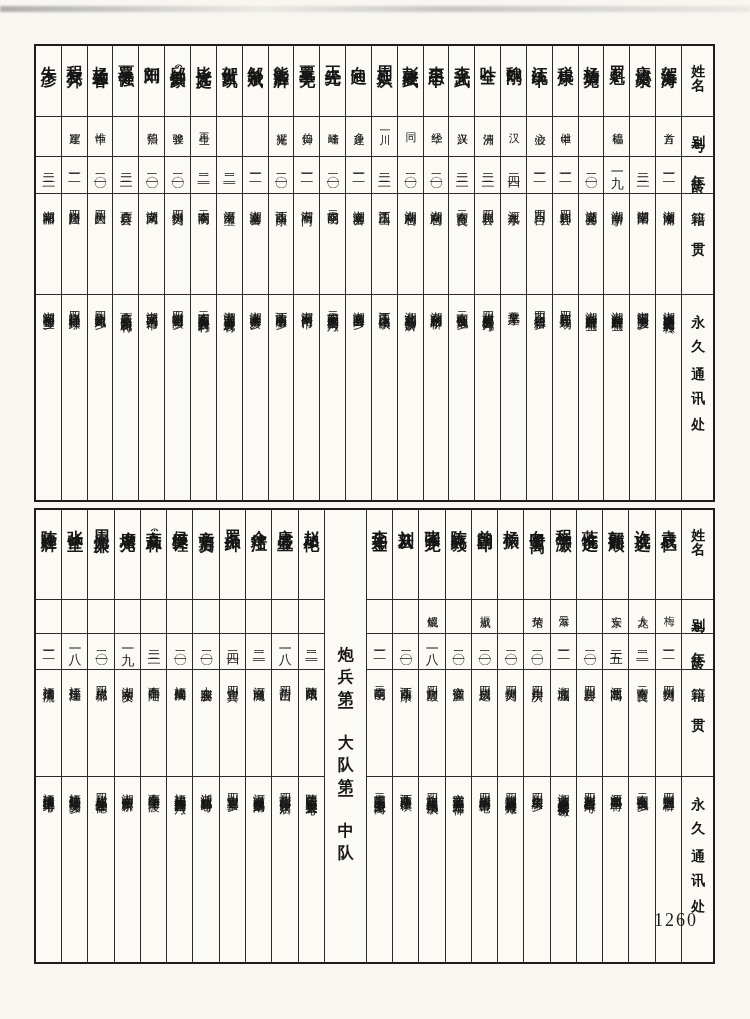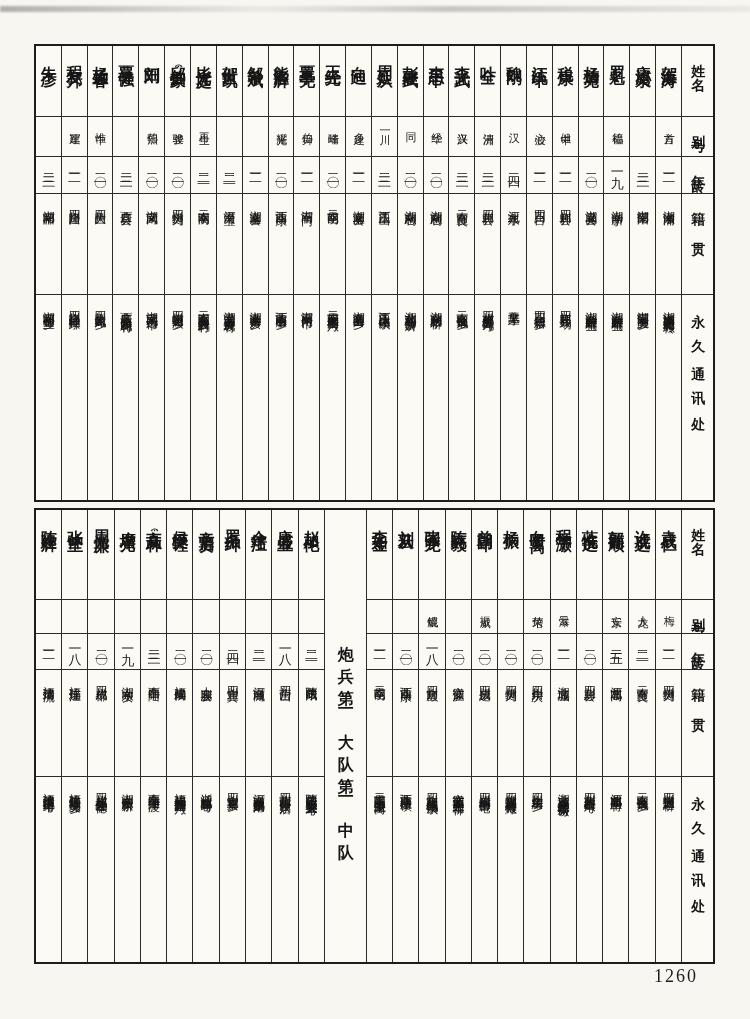--- a/index.html
+++ b/index.html
@@ -55,21 +55,21 @@
   .na{font-size:12px;letter-spacing:1px;}
   .ad{font-size:12px;letter-spacing:1px;}
   .note{font-size:8px;letter-spacing:0;}
   .hlabel{font-size:14px;font-weight:bold;}
   .hsp-name{letter-spacing:14px;}
   .hsp-2{letter-spacing:4px;}
   .hsp-native{letter-spacing:30px;}
   .hsp-addr{letter-spacing:26px;}
   .div-text{font-size:16px;font-weight:bold;letter-spacing:22px;padding-top:14px;}
   .pagenum{
-    position:absolute;left:654px;top:966px;
+    position:absolute;left:654px;top:910px;
     font-size:18px;letter-spacing:2px;color:#1d1d1d;
     font-family:"Liberation Serif","DejaVu Serif",serif;
   }
 </style>
 </head>
 <body>
 
 <div class="page">
   <div class="scan-streak"></div>
   <div id="t0" class="roster t0">

